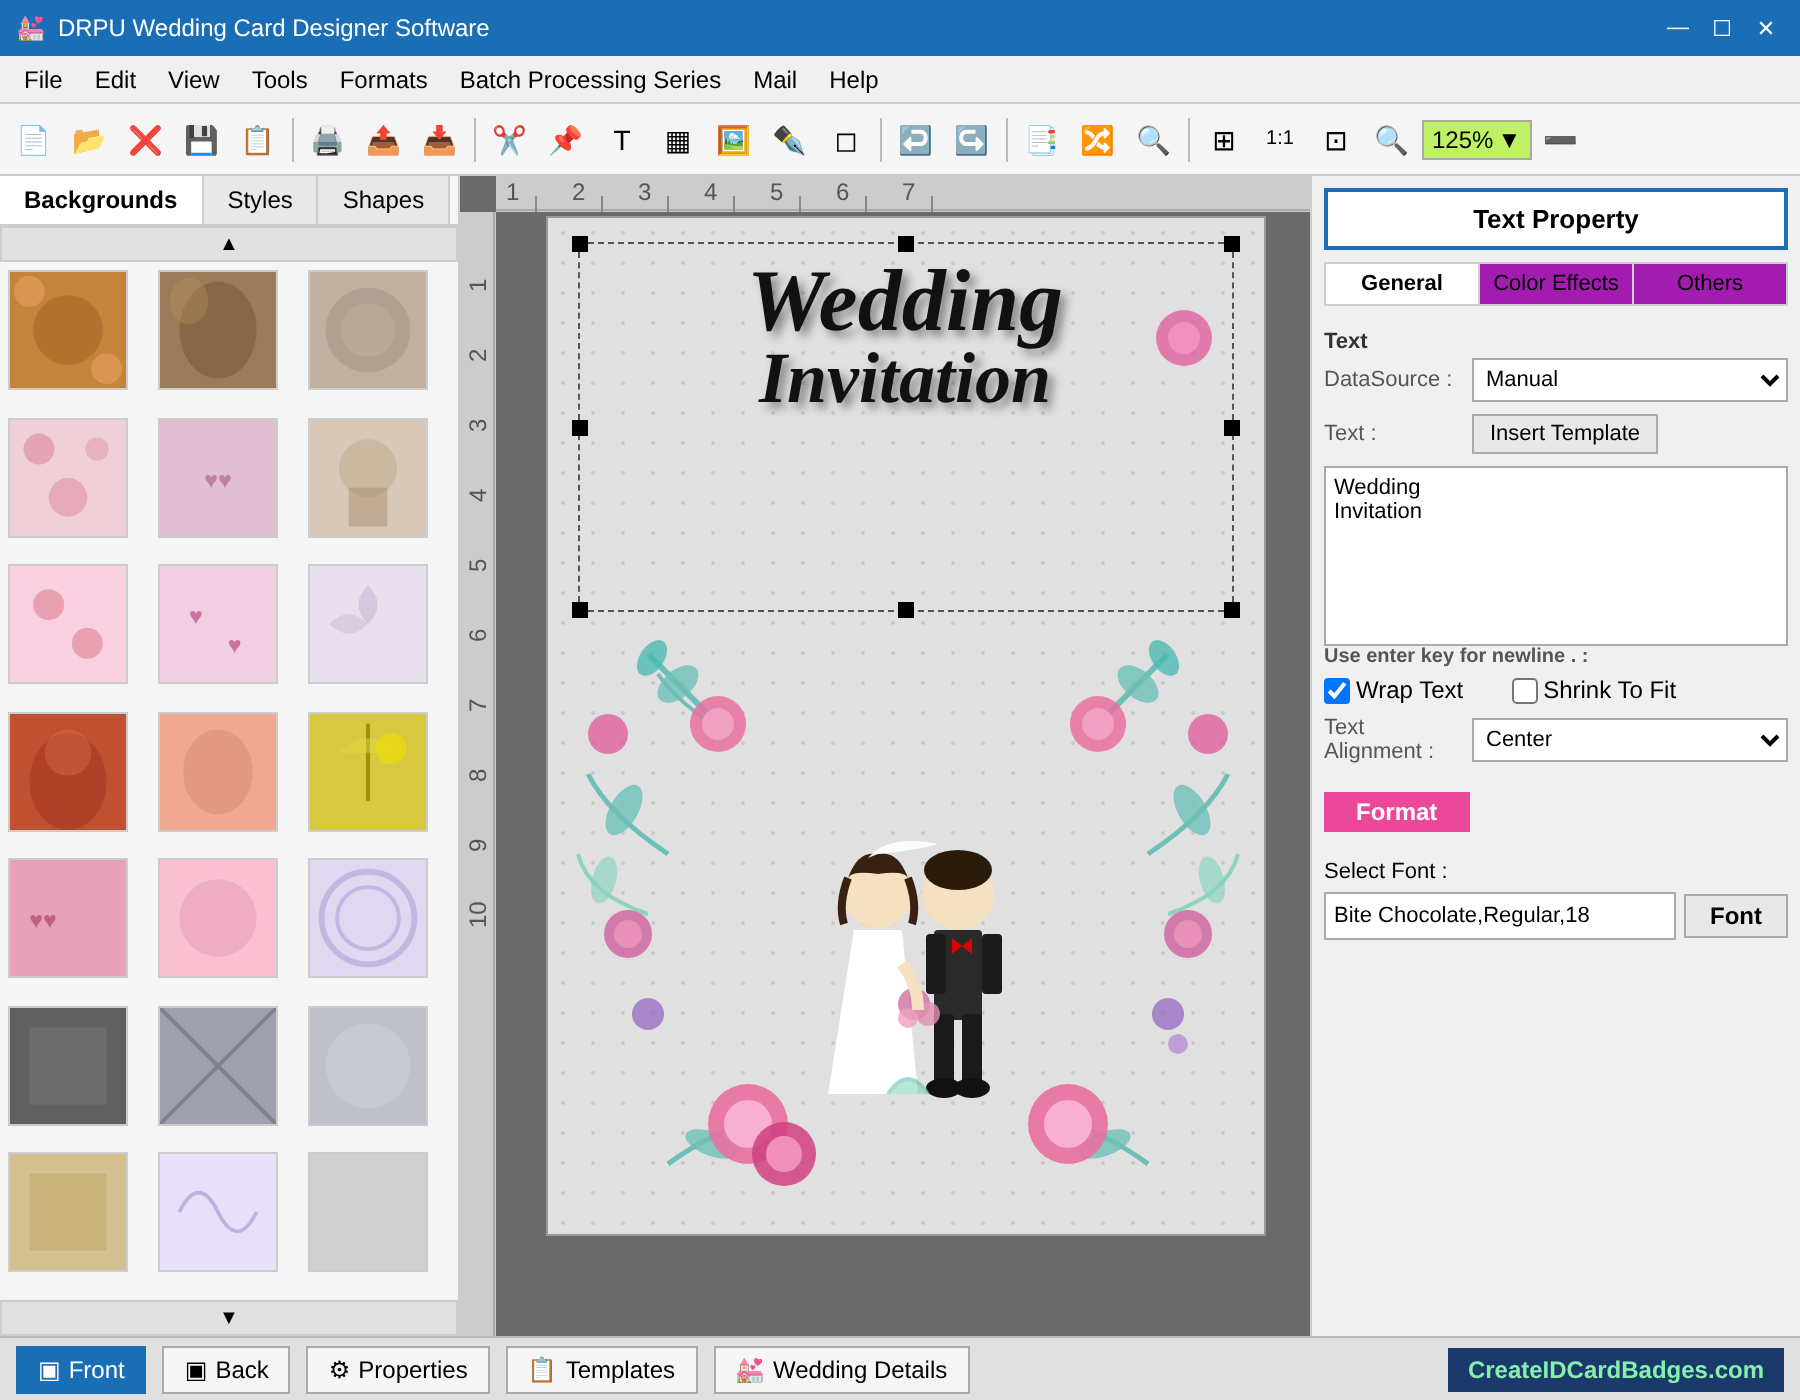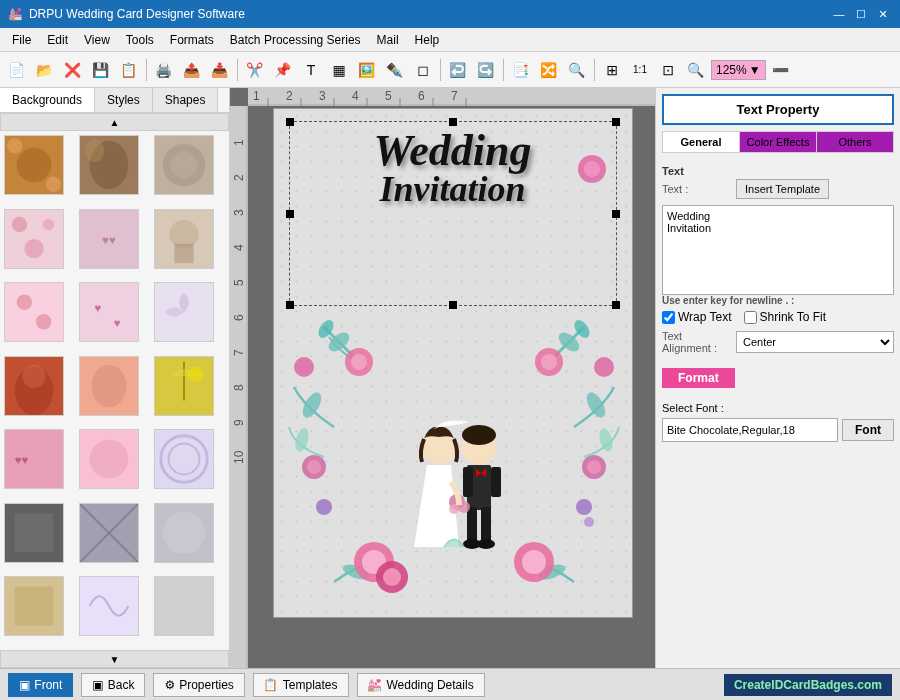--- a/index.html
+++ b/index.html
@@ -43,32 +43,32 @@
     .toolbar-btn {
       width: 26px; height: 26px;
       border: 1px solid transparent;
       background: transparent;
       cursor: pointer;
       display: flex; align-items: center; justify-content: center;
       font-size: 14px;
     }
     .toolbar-sep { width: 1px; height: 22px; background: #bbb; margin: 0 2px; }
     .zoom-box {
-      border: 1px solid #aaa; background: #f9a8d4; padding: 2px 4px;
+      border: 1px solid #aaa; background: #bef264; padding: 2px 4px;
       display: flex; align-items: center; gap: 2px; font-size: 12px;
     }
 
     
     .main-content { display: flex; height: calc(700px - 28px - 24px - 36px - 32px); }
 
     
     .left-panel { width: 230px; background: #f5f5f5; border-right: 1px solid #ccc; display: flex; flex-direction: column; }
     .left-panel-tabs { display: flex; border-bottom: 1px solid #ccc; }
     .left-tab { padding: 5px 12px; cursor: pointer; font-size: 12px; border-right: 1px solid #ccc; background: #e8e8e8; }
-    .left-tab.active { background: white; font-weight: normal; }
+    .left-tab.active { background: white; font-weight: bold; }
     .panel-scroll-btn { width: 100%; height: 18px; background: #e0e0e0; border: 1px solid #ccc; cursor: pointer; display: flex; align-items: center; justify-content: center; font-size: 10px; }
     .bg-grid { display: grid; grid-template-columns: repeat(3, 1fr); gap: 4px; padding: 4px; flex: 1; }
     .bg-item { width: 60px; height: 60px; border: 1px solid #ccc; cursor: pointer; overflow: hidden; }
     .bg-swatch { width: 100%; height: 100%; }
 
     
     .canvas-area {
       flex: 1;
       background: #6a6a6a;
       overflow: hidden;
@@ -132,21 +132,21 @@
     .prop-textarea {
       width: 100%;
       height: 90px;
       border: 1px solid #aaa;
       resize: none;
       font-size: 11px;
       padding: 4px;
       font-family: Arial;
     }
     .prop-hint { font-size: 10px; color: #555; margin-bottom: 4px; font-weight: bold; }
-    .checkbox-row { display: flex; align-items: center; gap: 12px; margin-bottom: 6px; }
+    .checkbox-row { display: flex; align-items: center; gap: 24px; margin-bottom: 6px; }
     .checkbox-item { display: flex; align-items: center; gap: 3px; font-size: 11px; cursor: pointer; }
     .format-tab {
       background: #ec4899;
       color: white;
       padding: 3px 16px;
       border: none;
       cursor: pointer;
       font-size: 12px;
       margin-bottom: 8px;
       font-weight: bold;
@@ -590,20 +590,28 @@
     <div class="prop-title">Text Property</div>
 
     <div class="prop-tabs">
       <div class="prop-tab active">General</div>
       <div class="prop-tab">Color Effects</div>
       <div class="prop-tab">Others</div>
     </div>
 
     <div class="prop-section-label">Text</div>
 
+    <div class="prop-row">
+      <span class="prop-label">DataSource :</span>
+      <select class="prop-select">
+        <option>Manual</option>
+        <option>Database</option>
+        <option>CSV</option>
+      </select>
+    </div>
 
     <div class="prop-row">
       <span class="prop-label">Text :</span>
       <button class="prop-btn">Insert Template</button>
     </div>
 
     <textarea class="prop-textarea" style="">Wedding
 Invitation</textarea>
 
     <div class="prop-hint">Use enter key for newline . :</div>

